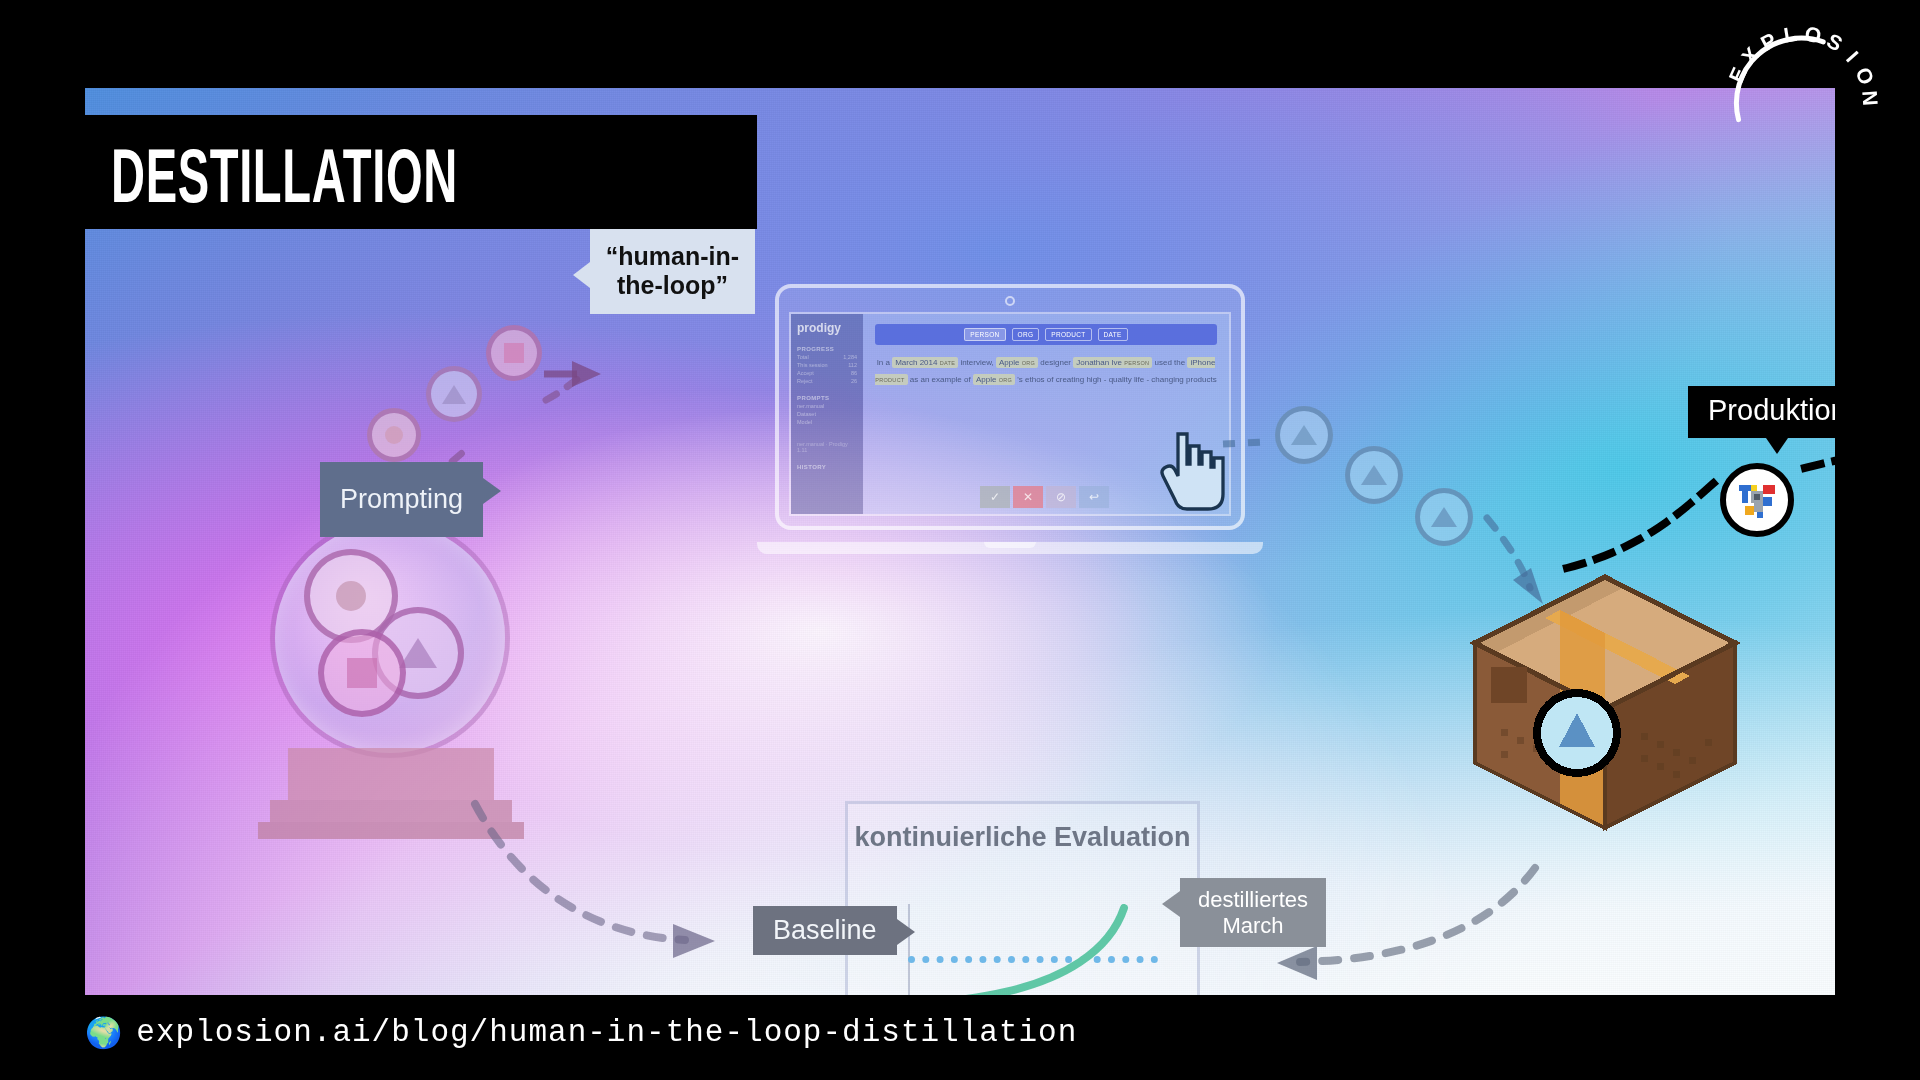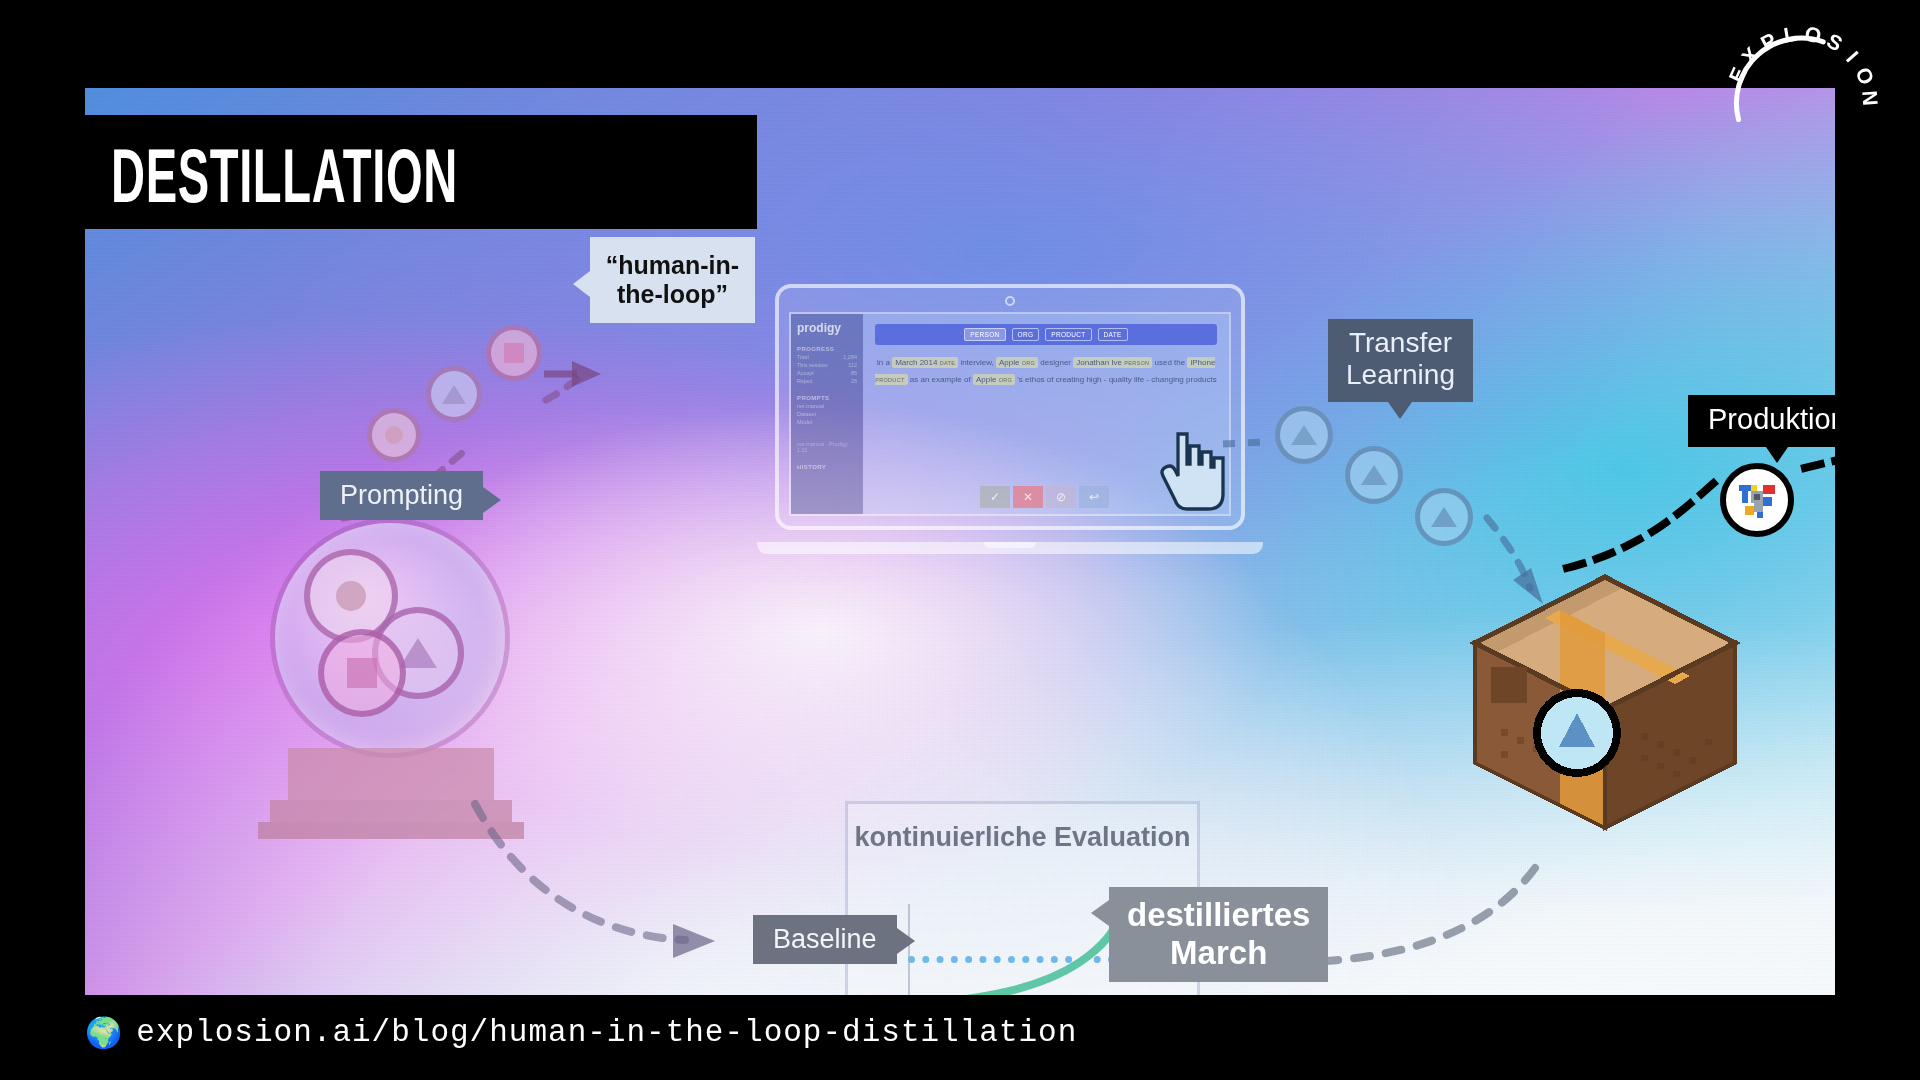--- a/index.html
+++ b/index.html
@@ -40,52 +40,52 @@
     padding:26px 26px 18px 26px;
   }
   #title-text {
     color:#fff; font-family:"Liberation Sans Narrow","Liberation Sans",sans-serif;
     font-weight:bold; font-size:76px; line-height:.92; letter-spacing:1px;
     transform:scaleX(.62); transform-origin:left center; white-space:nowrap;
     display:block; width:620px;
   }
 
   
-  .callout { position:absolute; padding:10px 18px; font-weight:bold; line-height:1.16;margin-top:9px; }
+  .callout { position:absolute; padding:10px 18px; font-weight:bold; line-height:1.16; }
   .callout .notch { position:absolute; width:0; height:0; }
 
   .co-hitl { left:505px; top:140px; width:165px; background:#d8e1ef; color:#111;
     font-size:25px; text-align:center; padding:14px 10px; }
   .co-hitl .notch { left:-17px; top:34px; border-top:13px solid transparent;
     border-bottom:13px solid transparent; border-right:17px solid #d8e1ef; }
 
   .co-prompting { left:235px; top:374px; background:#5f6e8c; color:#eef2f8;
-    font-size:27px; font-weight:normal; padding:9px 20px; }
+    font-size:27px; font-weight:normal; padding:22px 20px; }
   .co-prompting .notch { right:-18px; top:16px; border-top:13px solid transparent;
     border-bottom:13px solid transparent; border-left:18px solid #5f6e8c; }
 
   .co-transfer { left:1243px; top:222px; background:#4e5c73; color:#e8eefa;
     font-size:28px; font-weight:normal; text-align:center; padding:8px 18px 10px; }
   .co-transfer .notch { left:50%; margin-left:-12px; bottom:-17px;
     border-left:12px solid transparent; border-right:12px solid transparent;
     border-top:17px solid #4e5c73; }
 
   .co-produktion { left:1603px; top:298px; background:#000; color:#fff;
     font-size:29px; font-weight:normal; padding:8px 20px 10px; }
   .co-produktion .notch { left:50%; margin-left:-11px; bottom:-16px;
     border-left:11px solid transparent; border-right:11px solid transparent;
     border-top:16px solid #000; }
 
   .co-baseline { left:668px; top:818px; background:#6d7280; color:#f2f5f9;
     font-size:27px; font-weight:normal; padding:9px 20px; }
   .co-baseline .notch { right:-18px; top:13px; border-top:13px solid transparent;
     border-bottom:13px solid transparent; border-left:18px solid #6d7280; }
 
-  .co-destilliert { left:1024px; top:790px; background:#8a9099; color:#fff;
-    font-size:33px; font-weight:bold; text-align:center; padding:9px 18px; }
+  .co-destilliert { left:1095px; top:790px; background:#8a9099; color:#fff;
+    font-size:22px; font-weight:normal; text-align:center; padding:9px 18px; }
   .co-destilliert .notch { left:-18px; top:13px; border-top:13px solid transparent;
     border-bottom:13px solid transparent; border-right:18px solid #8a9099; }
 
   
   #llm { position:absolute; left:175px; top:435px; width:260px; height:320px; }
   #llm .ball {
     position:absolute; left:15px; top:0; width:230px; height:230px; border-radius:50%;
     background:radial-gradient(circle at 38% 32%, rgba(255,255,255,.55), rgba(180,190,235,.42) 55%, rgba(200,150,220,.38));
     box-shadow:0 0 0 5px rgba(150,80,160,.35), 0 0 22px rgba(255,255,255,.35) inset;
   }
@@ -376,25 +376,20 @@
       <span class="notch"></span>
       <div>“human-in-</div>
       <div>the-loop”</div>
     </div>
 
     <div class="callout co-prompting">
       <span class="notch"></span>
       <span>Prompting</span>
     </div>
 
-    <div class="callout co-transfer">
-      <span class="notch"></span>
-      <div>Transfer</div>
-      <div>Learning</div>
-    </div>
 
     <div class="callout co-produktion">
       <span class="notch"></span>
       <span>Produktion</span>
     </div>
 
     <div class="callout co-baseline">
       <span class="notch"></span>
       <span>Baseline</span>
     </div>

